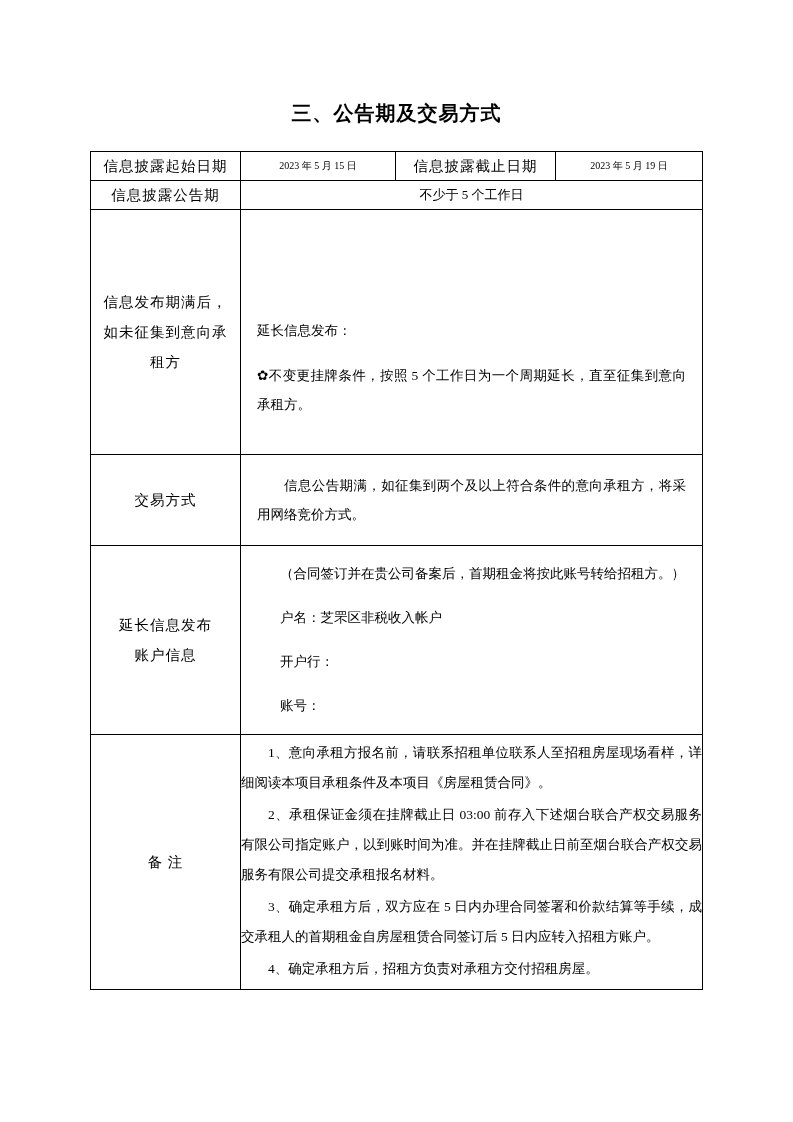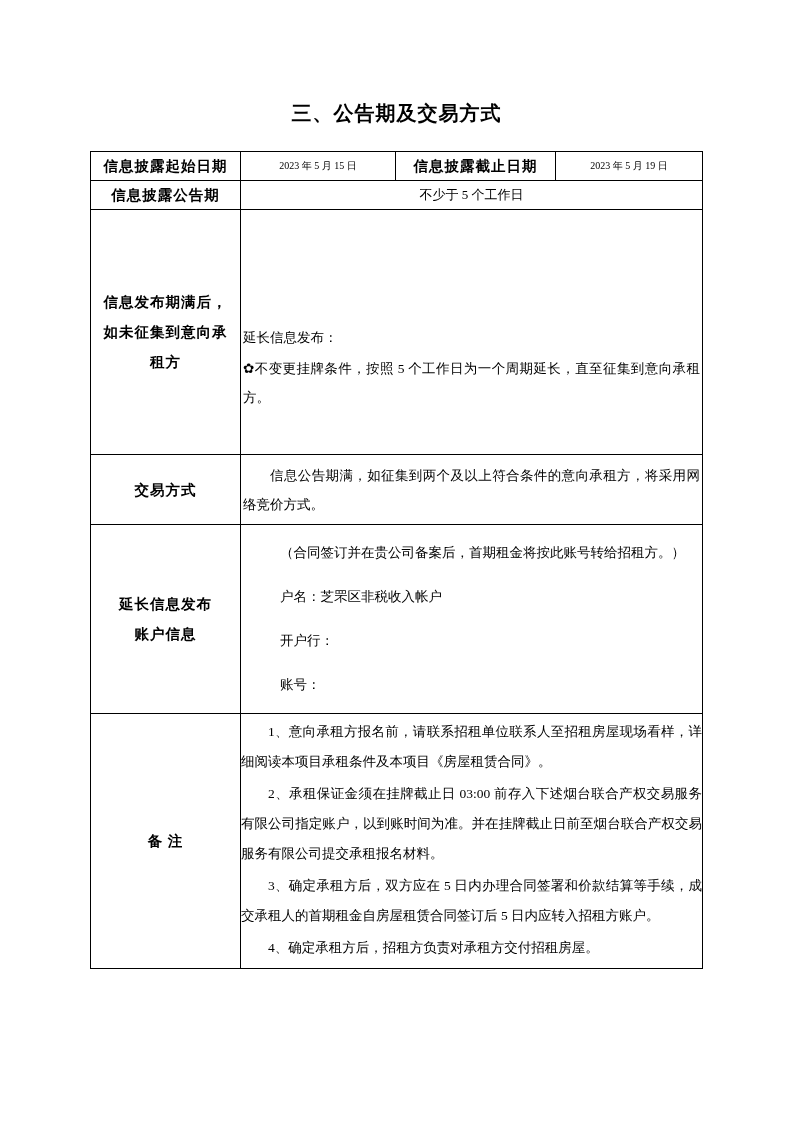--- a/index.html
+++ b/index.html
@@ -37,21 +37,21 @@
     table-layout: fixed;
   }
   table.main-table td {
     border: 1px solid #000000;
     vertical-align: middle;
     padding: 0;
   }
   .label-cell {
     text-align: center;
     font-size: 14.5px;
-    font-weight: bold;
+    font-weight: normal;
     line-height: 28px;
     padding: 8px 4px;
     letter-spacing: 1px;
   }
   .value-center {
     text-align: center;
     font-size: 13px;
     padding: 12px 6px;
   }
   .date-cell {
@@ -59,21 +59,21 @@
     text-align: center;
     padding: 12px 4px;
   }
   .body-cell {
     font-size: 13.5px;
     padding: 12px 14px 12px 14px;
     line-height: 29px;
     text-align: justify;
   }
   .body-cell p {
-    margin: 2px;
+    margin: 16px;
   }
   .indent {
     text-indent: 2em;
   }
   .tall-top {
     vertical-align: top;
   }
   .note-cell p {
     margin: 0 0 2px 0;
     text-indent: 2em;

